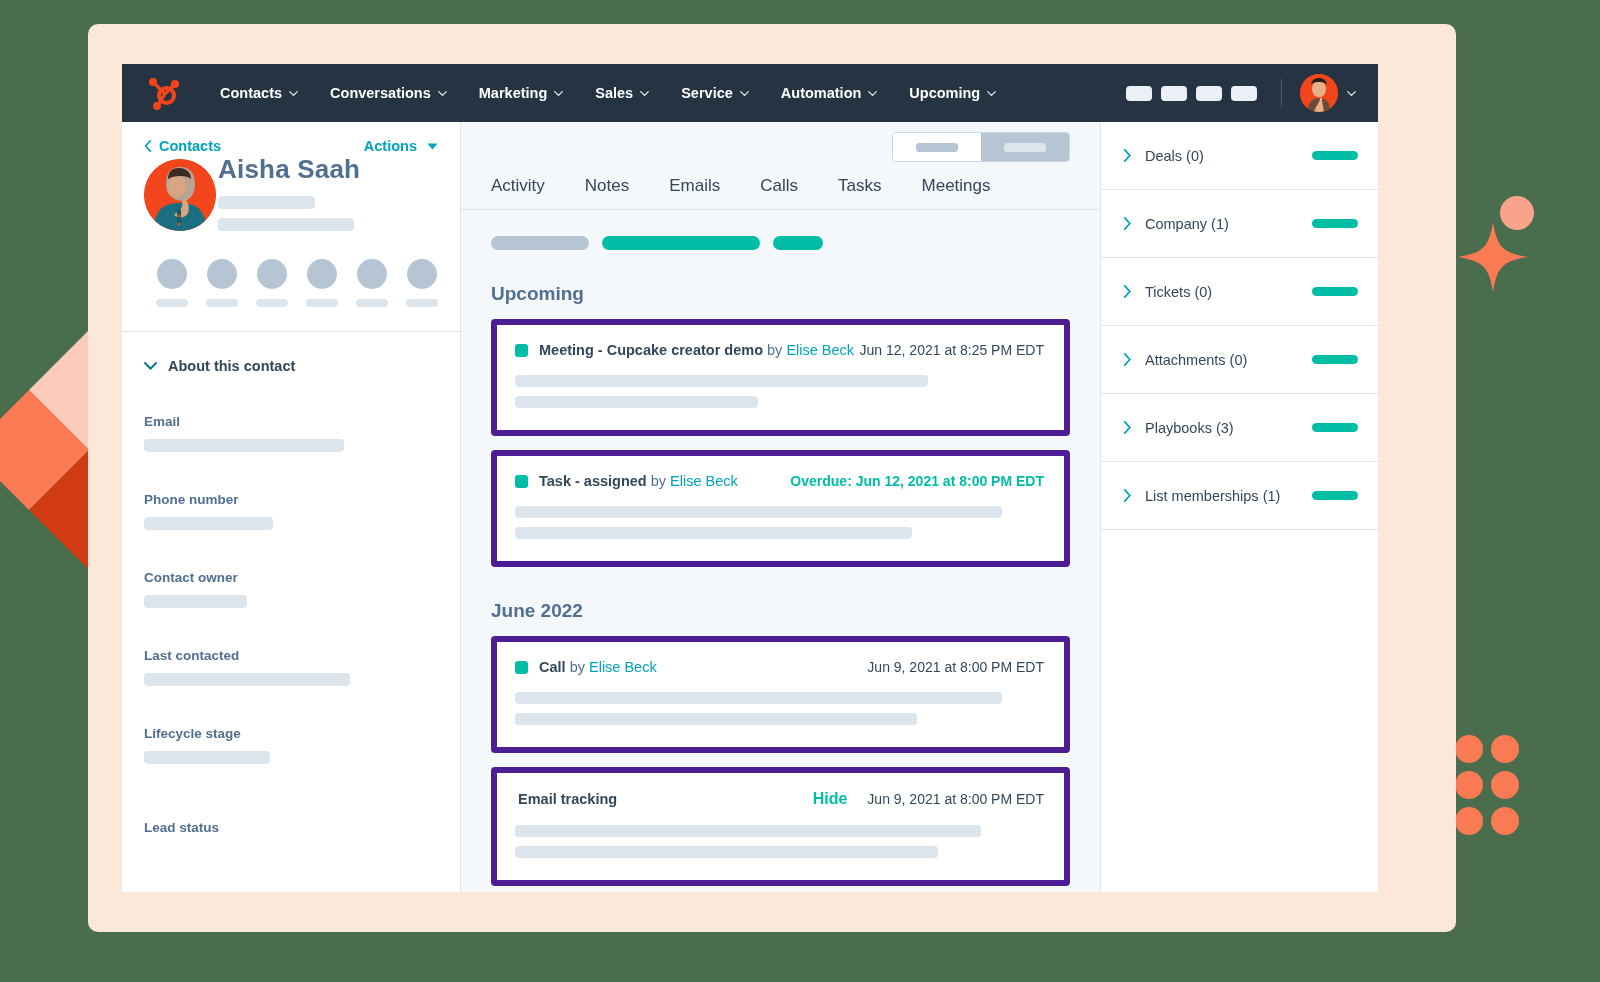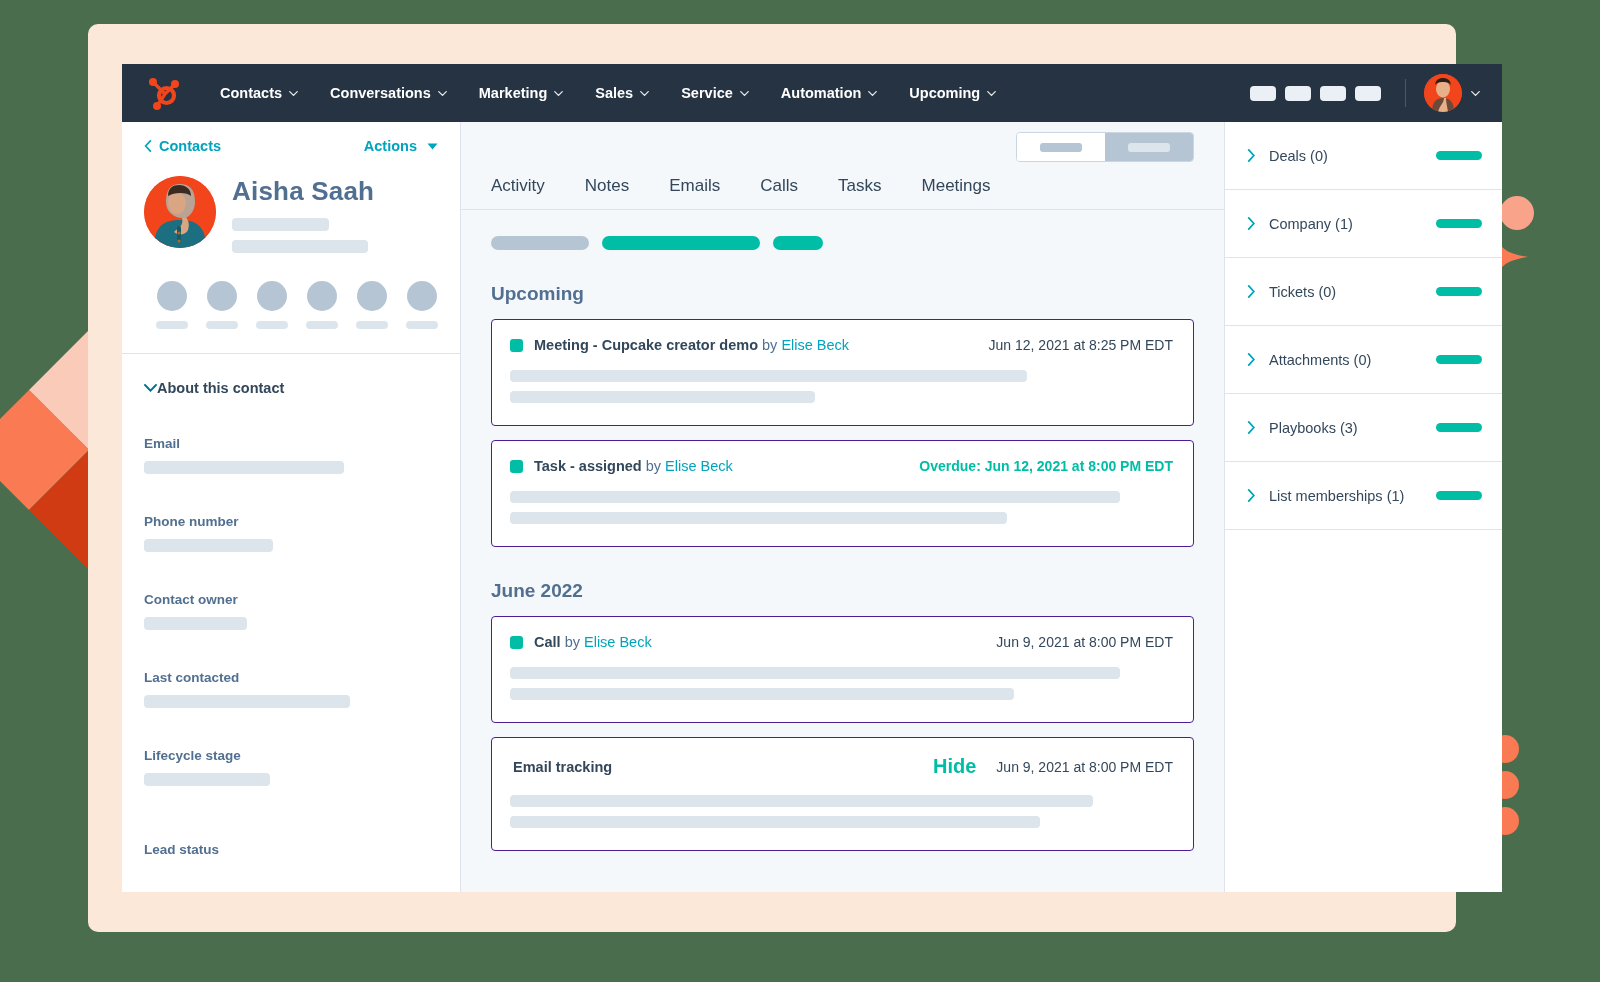--- a/index.html
+++ b/index.html
@@ -46,21 +46,21 @@
   .deco-chat span { display:block; width: 26px; height: 13px; border-radius: 4px; background: #fff; }
 
   
   .frame {
     position: absolute; left: 88px; top: 24px;
     width: 1368px; height: 908px;
     background: #fbe8d8; border-radius: 10px;
     padding: 40px 16px 40px 34px;
   }
   .window {
-    position: relative; width: 1380px; height: 828px;
+    position: relative; width: 1256px; height: 828px;
     background: #fff; overflow: hidden;
     display: flex; flex-direction: column;
   }
 
   
   .topnav {
     height: 58px; background: #253342;
     display: flex; align-items: center; padding: 0 0 0 22px;
     flex: 0 0 58px;
   }
@@ -91,35 +91,35 @@
     border-right: 1px solid #dfe3eb;
     display: flex; flex-direction: column;
   }
   .left-top { padding: 16px 22px 0 22px; border-bottom: 1px solid #dfe3eb; }
   .crumbrow { display: flex; align-items: center; justify-content: space-between; }
   .crumb { display: flex; align-items: center; gap: 7px; color: #00a4bd; font-size: 14.5px; font-weight: 600; cursor: pointer; }
   .chev-l { width: 8px; height: 12px; flex: 0 0 8px; }
   .actions { display: flex; align-items: center; gap: 10px; color: #00a4bd; font-size: 14.5px; font-weight: 600; cursor: pointer; }
   .caret { width: 11px; height: 7px; }
 
-  .idrow { display: flex; align-items: flex-start; gap: 16px; margin-top: 22px; }
+  .idrow { display: flex; align-items: flex-end; gap: 2px; }
   .big-avatar { width: 72px; height: 72px; border-radius: 50%; background: #f2451c; overflow: hidden; position: relative; flex: 0 0 72px; }
   .idmeta { flex: 1 1 auto; }
   .cname { font-size: 26px; font-weight: 700; color: #516f90; letter-spacing: .2px; }
   .ph { background: #dce4ec; border-radius: 4px; }
   .ph-1 { width: 97px; height: 13px; margin-top: 11px; }
   .ph-2 { width: 136px; height: 13px; margin-top: 9px; }
 
   .quickrow { display: flex; gap: 18px; margin: 28px 0 24px 12px; }
   .qa { display: flex; flex-direction: column; align-items: center; gap: 10px; cursor: pointer; }
   .qa-circle { width: 30px; height: 30px; border-radius: 50%; background: #b6c5d4; }
   .qa-bar { width: 32px; height: 8px; border-radius: 4px; background: #dce4ec; }
 
   .left-body { padding: 26px 22px 0 22px; overflow: hidden; }
-  .section-head { display: flex; align-items: center; color: #33475b; font-size: 14.5px; font-weight: 700; cursor: pointer; }
+  .section-head { display: flex; align-items: center; gap: 11px; color: #33475b; font-size: 14.5px; font-weight: 700; cursor: pointer; }
   .chev-dn { width: 13px; height: 8px; flex: 0 0 13px; }
   .field { margin-top: 40px; }
   .flabel { color: #516f90; font-size: 13.5px; font-weight: 700; }
   .fval { height: 13px; border-radius: 4px; background: #dce4ec; margin-top: 10px; }
 
   
   .center { flex: 1 1 auto; background: #f5f8fa; display: flex; flex-direction: column; min-width: 0; }
   .center-top { background: #f5f8fa; padding: 10px 30px 0 30px; display: flex; justify-content: flex-end; }
   .seg { display: flex; border: 1px solid #cbd6e2; border-radius: 4px; overflow: hidden; height: 30px; }
   .seg div { display: flex; align-items: center; justify-content: center; width: 88px; cursor: pointer; }
@@ -137,30 +137,30 @@
   .tab:first-child { padding-left: 0; }
 
   .feed { flex: 1 1 auto; overflow: hidden; padding: 0 30px; background: #f5f8fa; }
   .filters { display: flex; gap: 13px; padding: 26px 0 0 0; }
   .fpill { height: 14px; border-radius: 7px; }
   .fpill.gray { background: #b6c5d4; }
   .fpill.teal { background: #00bda5; }
 
   .group-head { font-size: 19px; color: #516f90; font-weight: 600; margin: 33px 0 14px 0; }
   .card {
-    background: #fff; border: 1px solid #4c1d95; border-radius: 4px;
+    background: #fff; border: 6px solid #4c1d95; border-radius: 4px;
     padding: 17px 20px 22px 18px; margin-bottom: 14px;
   }
   .card-head { display: flex; align-items: center; }
   .sq { width: 13px; height: 13px; border-radius: 3px; background: #00bda5; margin-right: 11px; flex: 0 0 13px; }
   .card-title { font-size: 14.5px; color: #33475b; font-weight: 700; }
   .card-title .by { color: #516f90; font-weight: 400; }
   .card-title .who { color: #00a4bd; font-weight: 400; }
   .card-right { margin-left: auto; display: flex; align-items: center; gap: 20px; }
-  .hide-link { color: #00bda5; font-size: 20px; font-weight: 600; cursor: pointer; }
+  .hide-link { color: #00bda5; font-size: 16px; font-weight: 600; cursor: pointer; }
   .card-date { font-size: 14px; color: #33475b; white-space: nowrap; }
   .card-date.overdue { color: #00bda5; font-weight: 600; }
   .card-lines { margin-top: 17px; }
   .cl { height: 12px; border-radius: 4px; background: #dce4ec; }
   .cl + .cl { margin-top: 9px; }
 
   
   .right { flex: 0 0 278px; background: #fff; border-left: 1px solid #dfe3eb; }
   .rrow {
     height: 68px; border-bottom: 1px solid #dfe3eb;

